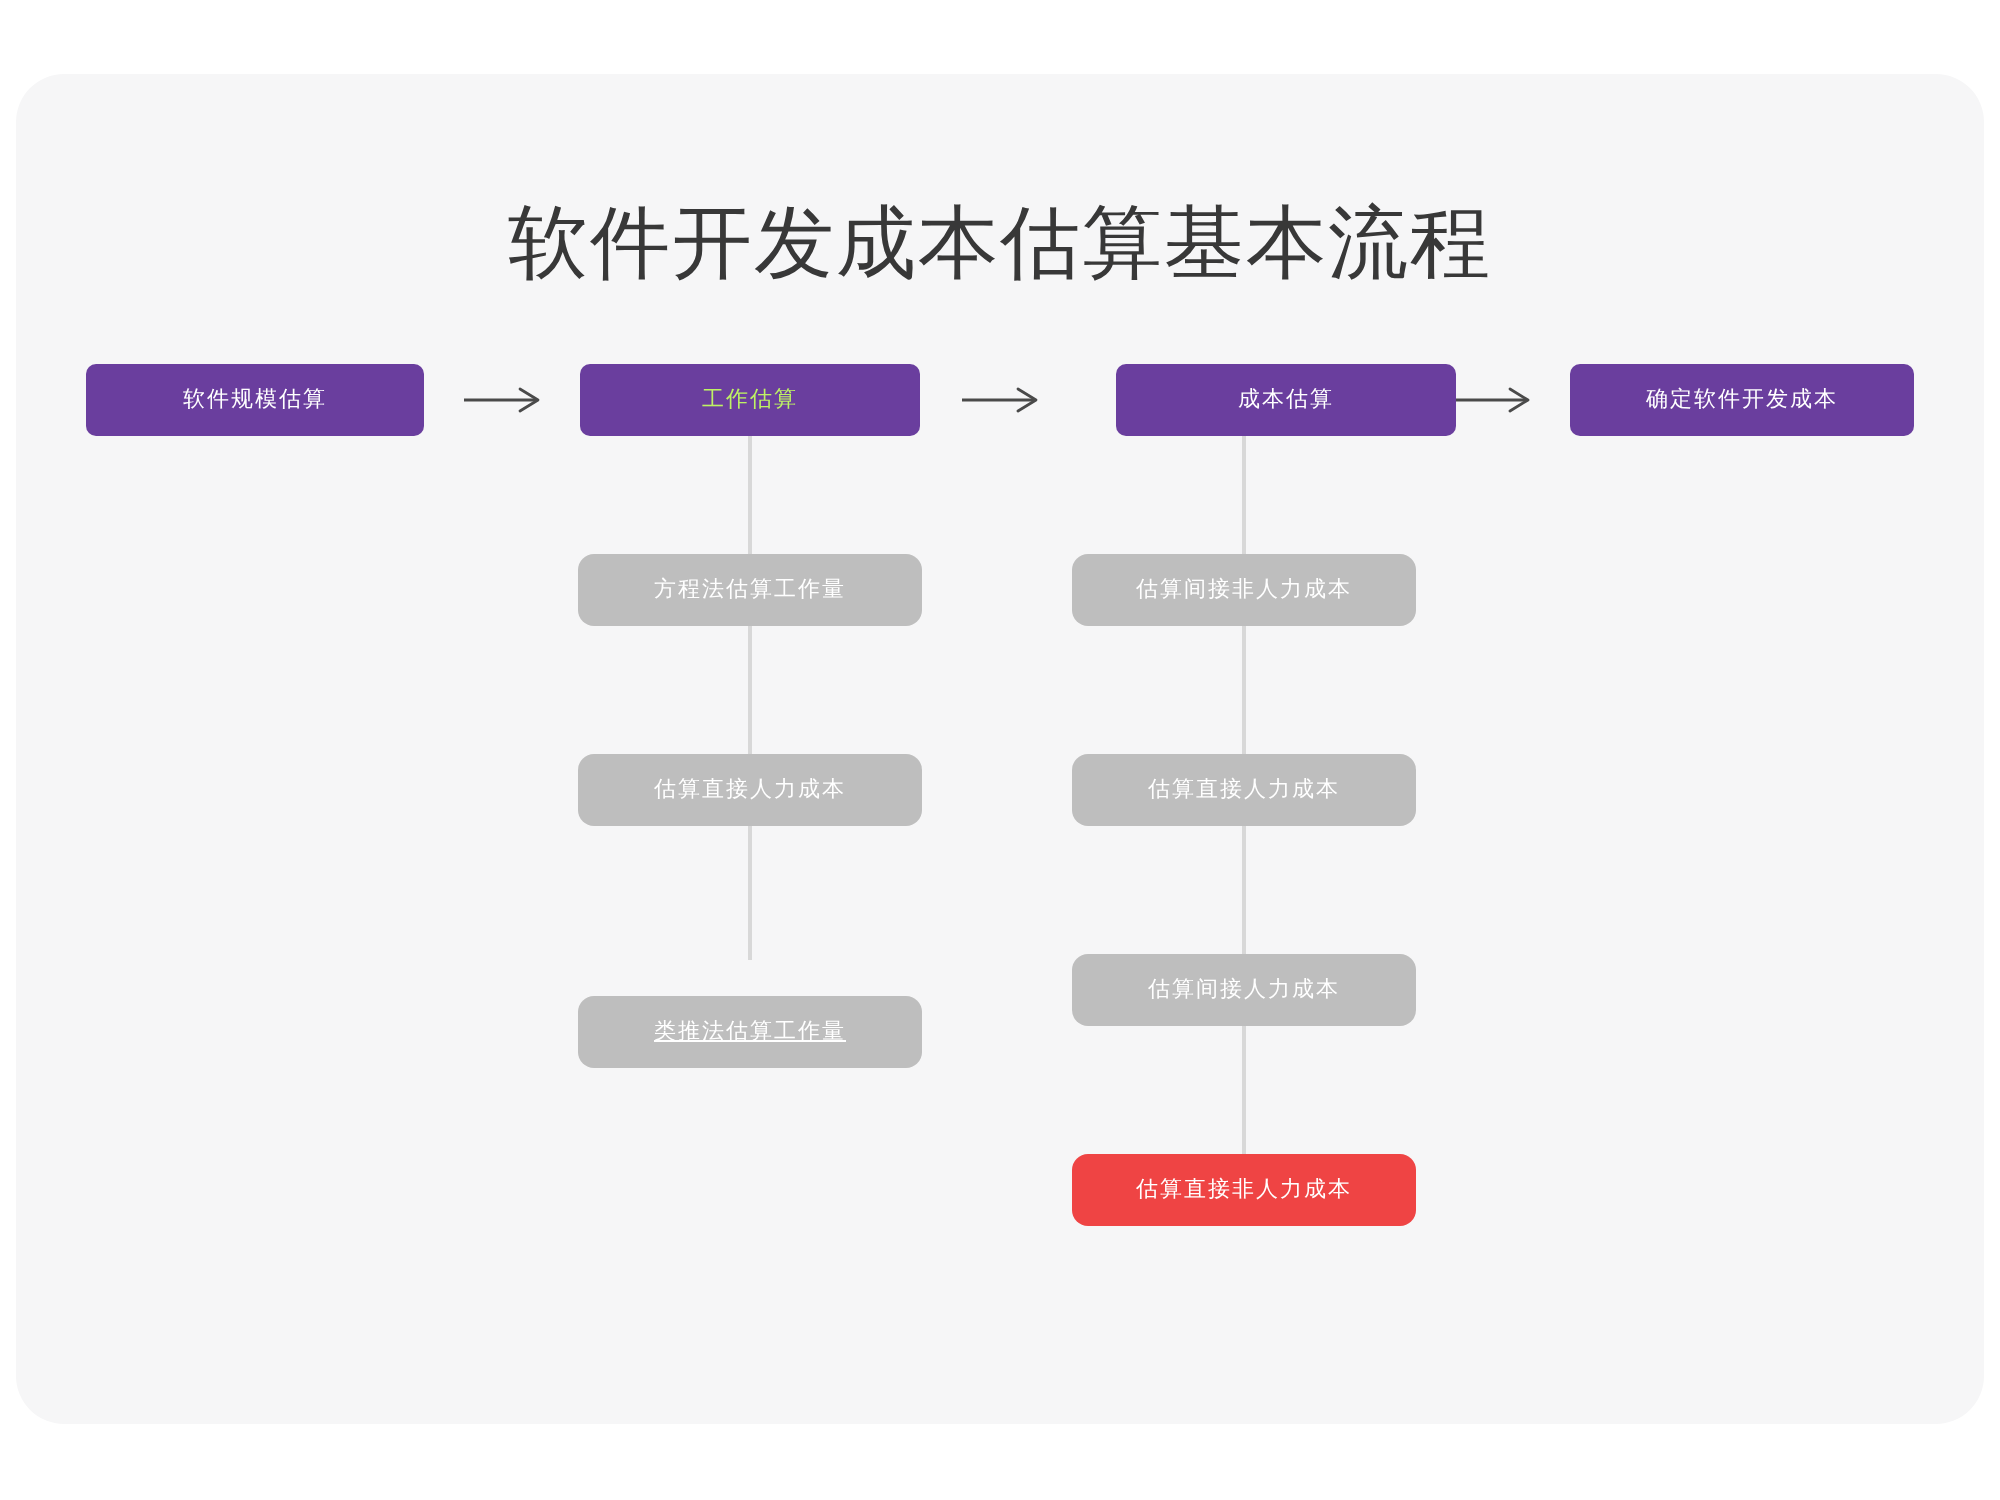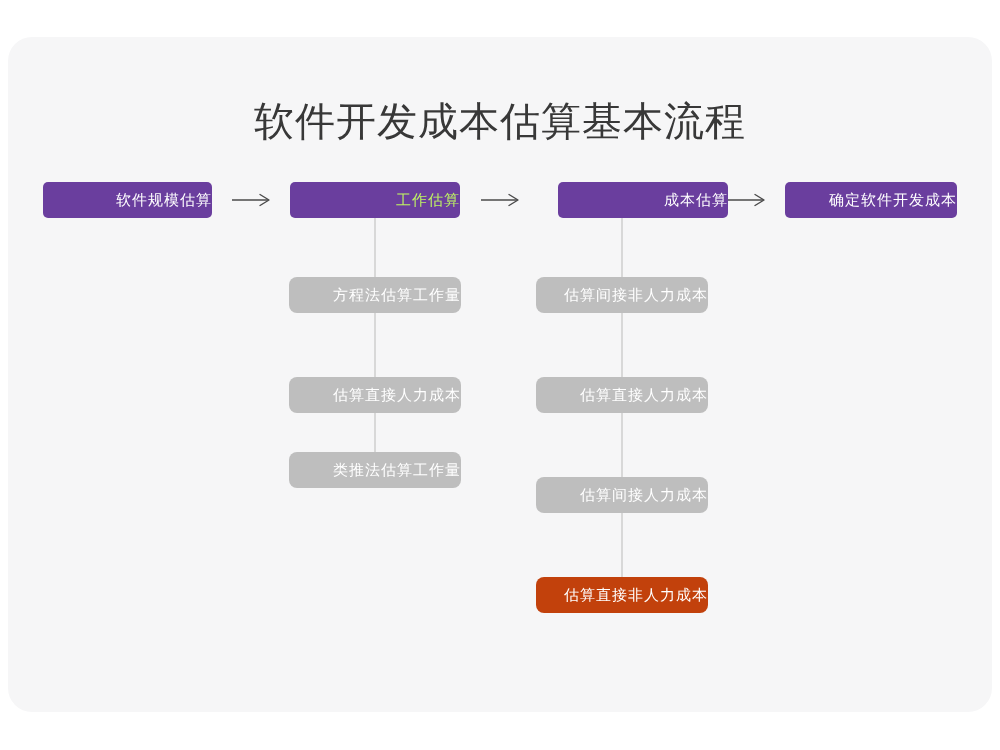--- a/index.html
+++ b/index.html
@@ -1,40 +1,40 @@
 <!DOCTYPE html>
 <html><head>
 <meta charset="utf-8">
 <style>
   html,body{margin:0;padding:0;}
   body{background:#ffffff;font-family:"Liberation Sans","DejaVu Sans",sans-serif;}
   .stage{position:relative;width:1000px;height:750px;background:#ffffff;overflow:hidden;}
   .card{position:absolute;left:8px;top:37px;width:984px;height:675px;border-radius:24px;background:#f6f6f7;}
   .title{position:absolute;left:0;right:0;top:94px;text-align:center;font-size:40px;font-weight:500;color:#383838;letter-spacing:1px;}
-  .node{position:absolute;height:36px;line-height:36px;text-align:right;color:#ffffff;font-size:15px;letter-spacing:1px;z-index:3;}
+  .node{position:absolute;height:36px;line-height:36px;text-align:center;color:#ffffff;font-size:11px;letter-spacing:1px;z-index:3;}
   .node.primary{background:#6a3e9e;border-radius:5px;}
   .node.sub{background:#bebebe;border-radius:8px;}
   
   .n1{left:43px;top:182px;width:169px;}
   .n2{left:290px;top:182px;width:170px;}
   .n3{left:537px;top:182px;width:170px;margin-left:21px;}
   .n4{left:785px;top:182px;width:172px;}
   
   .flow-arrow{position:absolute;top:192px;width:40px;height:16px;z-index:2;}
   .a1{left:231px;}
   .a2{left:480px;}
   .a3{left:726px;}
   
   .connector{position:absolute;width:2px;background:#d8d8d8;z-index:1;}
   .conn-work{left:374px;top:218px;height:262px;}
   .conn-cost{left:621px;top:218px;height:362px;}
   
   .w1{left:289px;top:277px;width:172px;}
   .w2{left:289px;top:377px;width:172px;}
-  .w3{left:289px;top:452px;width:172px;}
+  .w3{left:289px;top:498px;width:172px;text-decoration:underline;}
   
   .c1{left:536px;top:277px;width:172px;}
   .c2{left:536px;top:377px;width:172px;}
   .c3{left:536px;top:477px;width:172px;}
   .c4{left:536px;top:577px;width:172px;}
 </style>
 </head>
 <body>
 
 <div class="stage">
@@ -68,14 +68,14 @@
   <div class="connector conn-work" style="background: rgb(216, 216, 216);"></div>
   <div class="connector conn-cost" style="background: rgb(216, 216, 216);"></div>
 
   <div class="node sub w1" style="background: rgb(190, 190, 190); color: rgb(255, 255, 255);">方程法估算工作量</div>
   <div class="node sub w2" style="background: rgb(190, 190, 190); color: rgb(255, 255, 255);">估算直接人力成本</div>
   <div class="node sub w3" style="background: rgb(190, 190, 190); color: rgb(255, 255, 255);">类推法估算工作量</div>
 
   <div class="node sub c1" style="background: rgb(190, 190, 190); color: rgb(255, 255, 255);">估算间接非人力成本</div>
   <div class="node sub c2" style="background: rgb(190, 190, 190); color: rgb(255, 255, 255);">估算直接人力成本</div>
   <div class="node sub c3" style="background: rgb(190, 190, 190); color: rgb(255, 255, 255);">估算间接人力成本</div>
-  <div class="node sub c4" style="background: #c2410c; color: rgb(255, 255, 255);">估算直接非人力成本</div>
+  <div class="node sub c4" style="background: #ef4444; color: rgb(255, 255, 255);">估算直接非人力成本</div>
 </div>
 
 </body></html>

